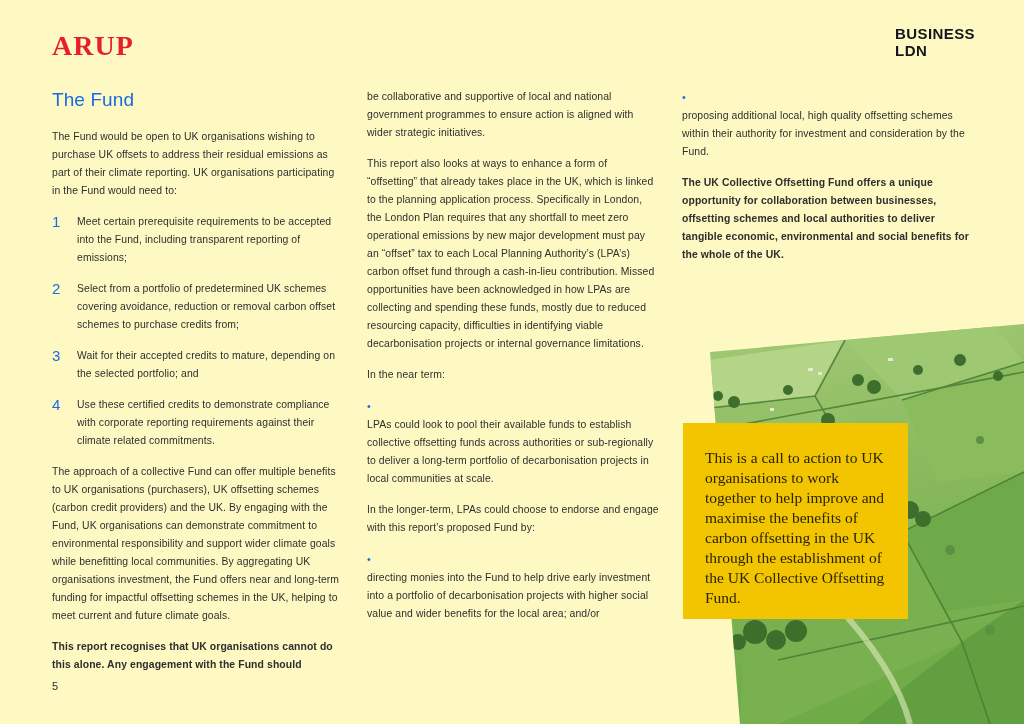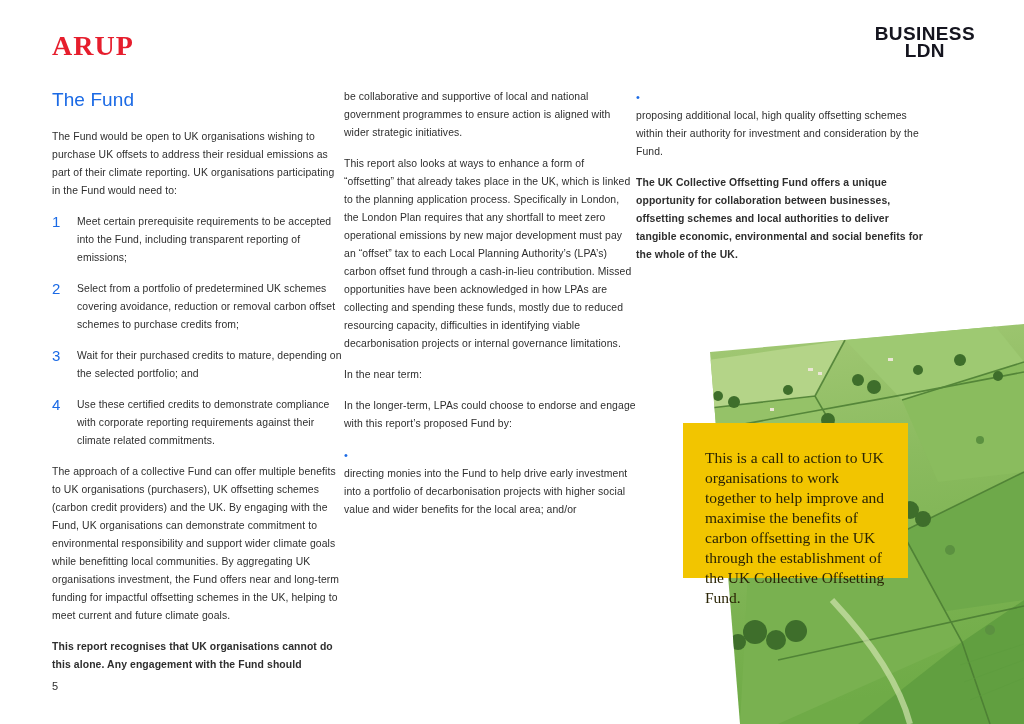--- a/index.html
+++ b/index.html
@@ -1,40 +1,40 @@
 <!DOCTYPE html>
 <html style="--arup-red: #e61e2d; --accent-blue: #1b6ae5; --body-text: #2e2e2e; --logo-dark: #15151f; --callout-bg: #f2c500; --callout-text: #2a2405;"><head>
 <meta charset="utf-8">
 <style>
   html,body { margin:0; padding:0; background:#e9e9e9; }
   .page {
     position:relative; width:1024px; height:724px; margin:0 auto;
-    background:#ffffff; overflow:hidden;
+    background:#fef9c3; overflow:hidden;
     font-family:"Liberation Sans", sans-serif;
     color:var(--body-text, #2e2e2e);
   }
 
   
   .arup-logo {
     position:absolute; left:52px; top:30px;
     font-family:"Liberation Serif", serif; font-weight:700;
     font-size:28px; letter-spacing:1px;
     color:var(--arup-red, #e61e2d);
   }
   .bldn-logo {
-    position:absolute; right:49px; top:26px; text-align:center;
-    font-weight:700; font-size:19px; line-height:16.5px;
+    position:absolute; right:49px; top:26px; text-align:left;
+    font-weight:700; font-size:15px; line-height:16.5px;
     letter-spacing:0.4px; color:var(--logo-dark, #15151f);
   }
   .bldn-logo span { display:block; }
 
   
   .content {
     position:absolute; left:52px; top:88px;
-    display:grid; grid-template-columns:292px 292px 292px; 
+    display:grid; grid-template-columns:292px 292px 292px; column-gap:23px;
     align-items:start;
     font-size:10.4px; line-height:18px; letter-spacing:0.1px;
   }
   h1.fund-title {
     margin:0 0 17px 0; font-weight:400;
     font-size:19px; line-height:23px;
     color:var(--accent-blue, #1b6ae5);
   }
   .content p { margin:0 0 13px 0; }
   .content p:last-child { margin-bottom:0;font-weight:bold; }
@@ -56,21 +56,21 @@
   
   .photo {
     position:absolute; left:660px; top:300px; width:364px; height:424px;
     clip-path:polygon(50px 52px, 364px 24px, 364px 424px, 80px 424px);
     z-index:1;
   }
   .photo svg { display:block; width:364px; height:424px; }
 
   
   .callout {
-    position:absolute; left:683px; top:423px; width:225px; height:155px;
+    position:absolute; left:683px; top:423px; width:225px; height:196px;
     box-sizing:border-box; padding:25px 16px 0 22px;
     background:var(--callout-bg, #f2c500);
     color:var(--callout-text, #2a2405);
     font-family:"Liberation Serif", serif;
     font-size:15.5px; line-height:20px;
     z-index:2;
   }
 
   
   .page-number {
@@ -98,36 +98,40 @@
       <div class="step">
         <span class="step-num">1</span>
         <span class="step-text">Meet certain prerequisite requirements to be accepted into the Fund, including transparent reporting of emissions;</span>
       </div>
       <div class="step">
         <span class="step-num">2</span>
         <span class="step-text">Select from a portfolio of predetermined UK schemes covering avoidance, reduction or removal carbon offset schemes to purchase credits from;</span>
       </div>
       <div class="step">
         <span class="step-num">3</span>
-        <span class="step-text">Wait for their purchased credits to mature, depending on the selected portfolio; and</span>
+        <span class="step-text">Wait for their accepted credits to mature, depending on the selected portfolio; and</span>
       </div>
       <div class="step">
         <span class="step-num">4</span>
         <span class="step-text">Use these certified credits to demonstrate compliance with corporate reporting requirements against their climate related commitments.</span>
       </div>
 
       <p>The approach of a collective Fund can offer multiple benefits to UK organisations (purchasers), UK offsetting schemes (carbon credit providers) and the UK. By engaging with the Fund, UK organisations can demonstrate commitment to environmental responsibility and support wider climate goals while benefitting local communities. By aggregating UK organisations investment, the Fund offers near and long-term funding for impactful offsetting schemes in the UK, helping to meet current and future climate goals.</p>
       <p>This report recognises that UK organisations cannot do this alone. Any engagement with the Fund should</p>
     </div>
 
     <div class="col">
       <p>be collaborative and supportive of local and national government programmes to ensure action is aligned with wider strategic initiatives.</p>
       <p>This report also looks at ways to enhance a form of “offsetting” that already takes place in the UK, which is linked to the planning application process. Specifically in London, the London Plan requires that any shortfall to meet zero operational emissions by new major development must pay an “offset” tax to each Local Planning Authority’s (LPA’s) carbon offset fund through a cash-in-lieu contribution. Missed opportunities have been acknowledged in how LPAs are collecting and spending these funds, mostly due to reduced resourcing capacity, difficulties in identifying viable decarbonisation projects or internal governance limitations.</p>
       <p>In the near term:</p>
 
+      <div class="bullet">
+        <span class="bullet-dot"></span>
+        <span class="bullet-text">LPAs could look to pool their available funds to establish collective offsetting funds across authorities or sub-regionally to deliver a long-term portfolio of decarbonisation projects in local communities at scale.</span>
+      </div>
 
       <p>In the longer-term, LPAs could choose to endorse and engage with this report’s proposed Fund by:</p>
 
       <div class="bullet">
         <span class="bullet-dot"></span>
         <span class="bullet-text">directing monies into the Fund to help drive early investment into a portfolio of decarbonisation projects with higher social value and wider benefits for the local area; and/or</span>
       </div>
     </div>
 
     <div class="col">

